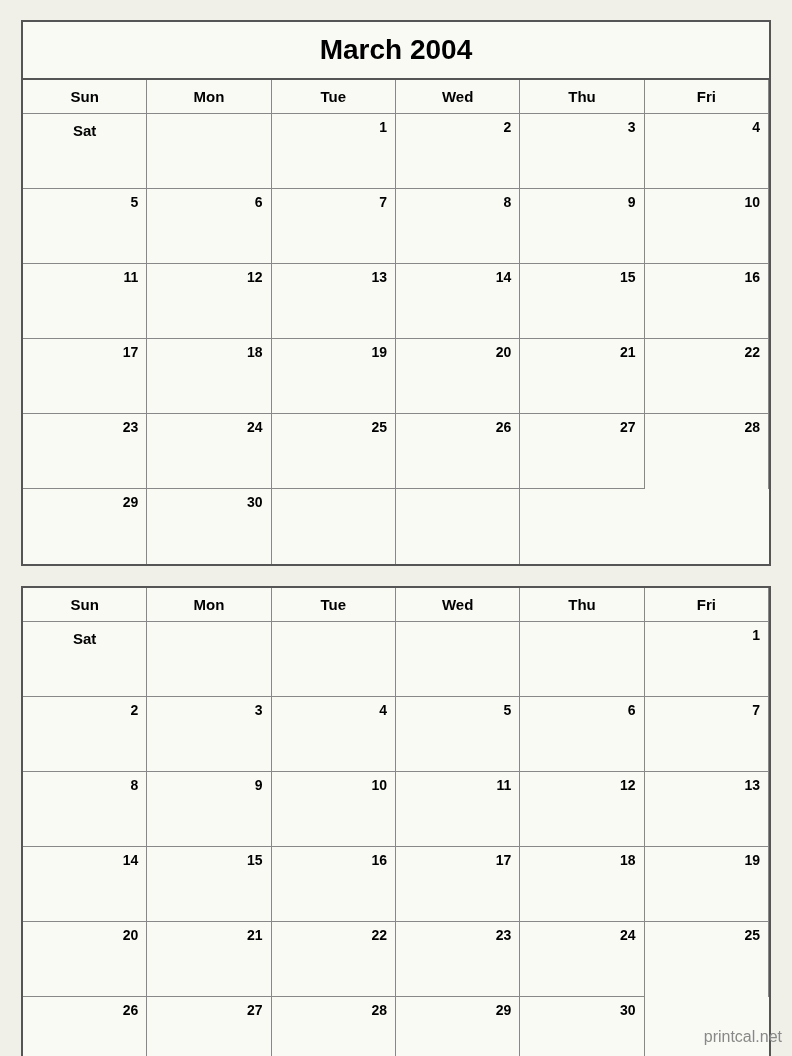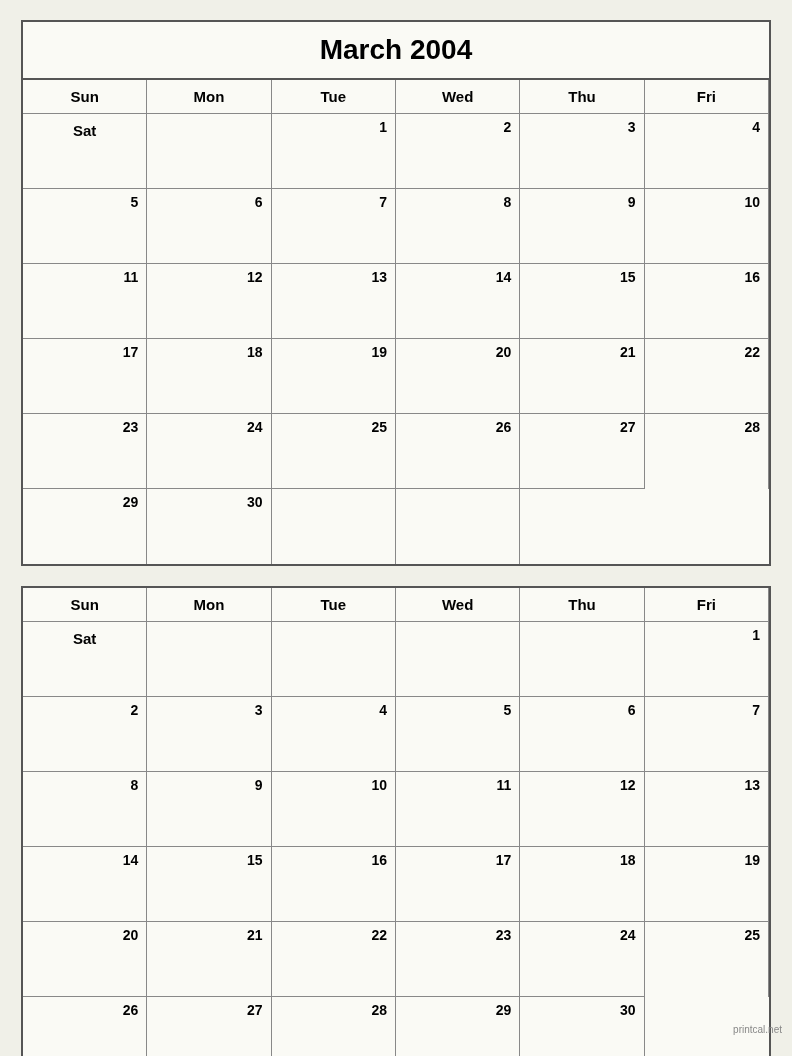--- a/index.html
+++ b/index.html
@@ -57,23 +57,23 @@
       background: #fafaf5;
     }
     .day-cell:last-child {
       border-right: none;
     }
     .day-cell.empty {
       background: #fafaf5;
     }
     .watermark {
       position: fixed;
-      bottom: 21px;
+      bottom: 10px;
       right: 10px;
-      font-size: 10px;
+      font-size: 16px;
       color: #888;
     }
   </style>
 </head>
 <body>
 
 <div class="calendar">
   <div class="calendar-title">March 2004</div>
   <div class="calendar-grid">
 

